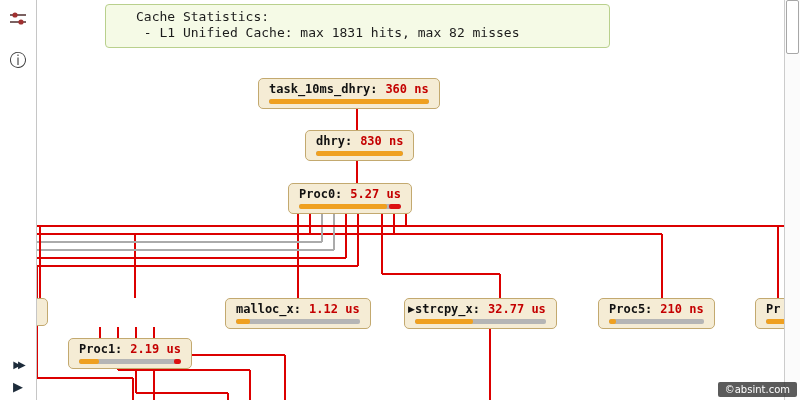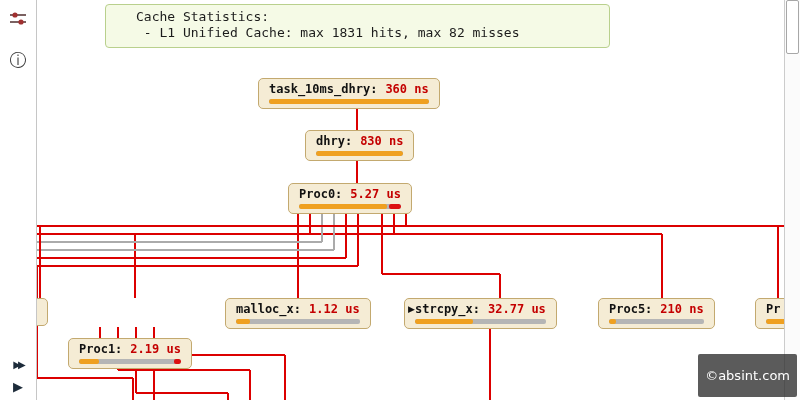--- a/index.html
+++ b/index.html
@@ -53,21 +53,21 @@
   }
   .bar .fill{position:absolute;left:0;top:0;bottom:0;background:#efa020;border-radius:2px;}
   .bar .tip{position:absolute;right:0;top:0;bottom:0;background:#dd1111;border-radius:2px;}
   .node.partial-left{left:-50px;top:298px;width:62px;height:28px;padding-top:15px;}
   .expand-marker{
     position:absolute;left:372px;top:304px;font-size:9px;color:#111;z-index:25;
   }
   
   .watermark{
     position:absolute;right:3px;bottom:3px;background:rgba(45,45,45,0.78);color:#ffffff;
-    font-size:13px;padding:14px 7px;border-radius:2px;z-index:50;
+    font-size:10px;padding:2px 7px;border-radius:2px;z-index:50;
     font-family:"DejaVu Sans","Liberation Sans",sans-serif;
   }
 </style>
 </head>
 <body>
 
 <div id="app">
 
   <div class="toolbar">
     <div class="tb-icon sliders">

